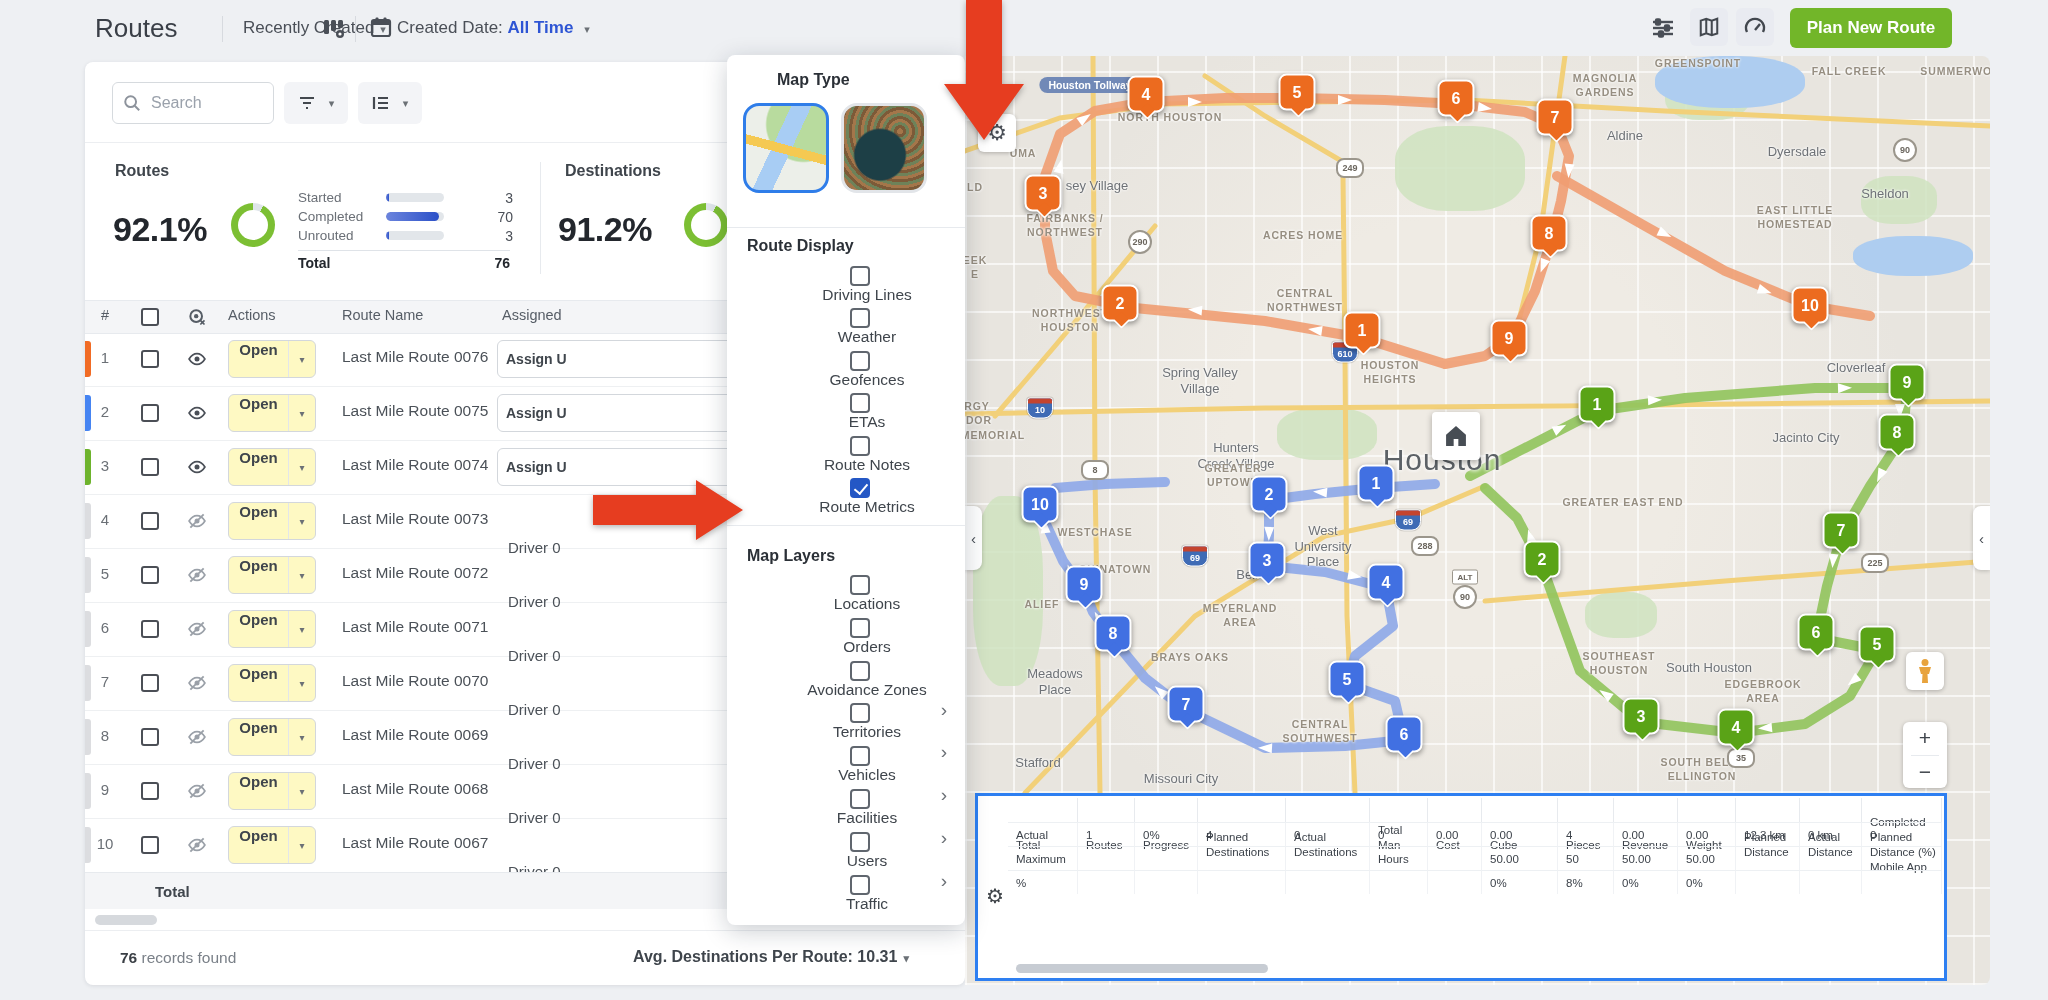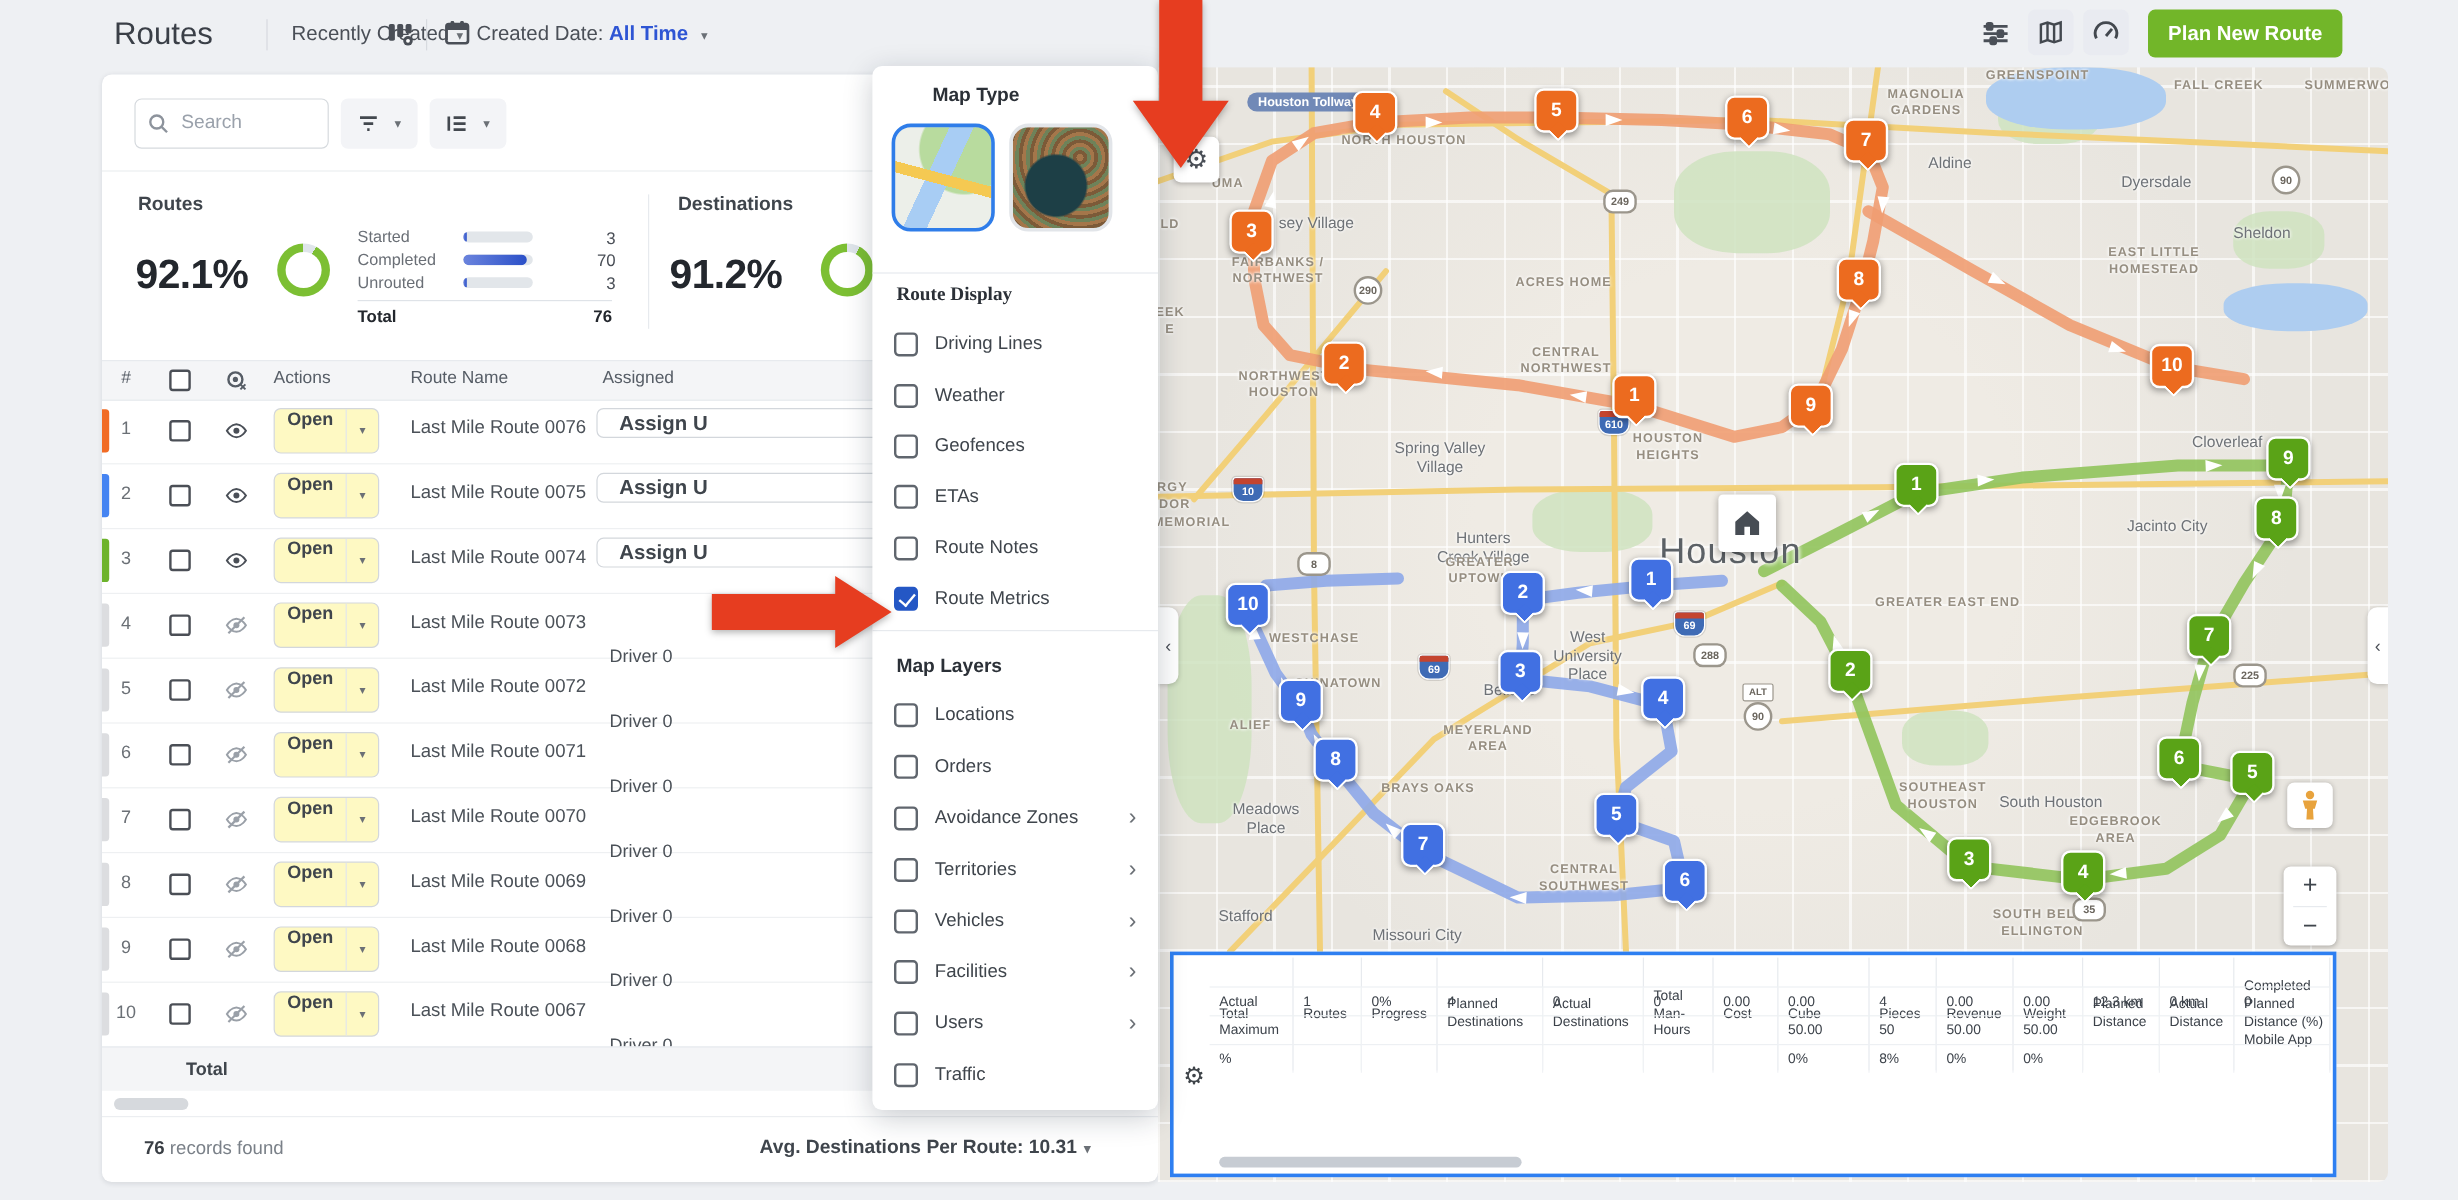--- a/index.html
+++ b/index.html
@@ -50,22 +50,22 @@
   .trow{position:absolute;left:0;width:100%;height:54px;border-bottom:1px solid #eef0f2;}
   .stripe{position:absolute;left:0;top:9px;width:6px;height:36px;border-radius:0 3px 3px 0;}
   .rnum{position:absolute;left:8px;top:17px;width:24px;text-align:center;font-size:15px;color:#6b7076;}
   .cb{position:absolute;width:18px;height:18px;border:2px solid #4b4f56;border-radius:3px;background:#fff;cursor:pointer;box-sizing:border-box;}
   .roweye{position:absolute;left:102px;top:17px;width:20px;height:20px;cursor:pointer;}
   .openbtn{position:absolute;left:143px;top:8px;width:88px;height:38px;border:1px solid #d3d7dc;border-radius:6px;background:#fef9c3;
            display:flex;align-items:flex-start;cursor:pointer;box-sizing:border-box;}
   .openbtn .ol{flex:1;text-align:center;font-size:15px;font-weight:600;color:#3f454c;}
   .openbtn .oc{width:26px;text-align:center;border-left:1px solid #e3e6ea;color:#6b7076;font-size:10px;align-self:stretch;display:flex;align-items:center;justify-content:center;}
   .rname{position:absolute;left:257px;top:16px;font-size:15.5px;color:#4b5158;}
-  .assignbtn{position:absolute;left:412px;top:8px;width:240px;height:25px;border:1px solid #d3d7dc;border-radius:6px;background:#fff;
-             font-size:17px;font-weight:600;color:#3f454c;display:flex;align-items:center;padding-left:18px;box-sizing:border-box;cursor:pointer;}
+  .assignbtn{position:absolute;left:412px;top:8px;width:240px;height:38px;border:1px solid #d3d7dc;border-radius:6px;background:#fff;
+             font-size:14px;font-weight:600;color:#3f454c;display:flex;align-items:center;padding-left:8px;box-sizing:border-box;cursor:pointer;}
   .drv{position:absolute;left:423px;top:16px;font-size:15px;color:#4b5158;margin-top:29px;}
   #trow-total{position:absolute;left:0;top:810px;width:100%;height:36px;background:#f4f5f7;border-top:1px solid #e7eaee;
               font-size:15px;font-weight:600;color:#3f454c;display:flex;align-items:center;}
   #trow-total span{margin-left:70px;}
   #hscroll{position:absolute;left:10px;top:853px;width:62px;height:10px;border-radius:6px;background:#d6d9dd;cursor:pointer;}
   #cfoot{position:absolute;left:0;top:868px;width:100%;height:55px;border-top:1px solid #eceef1;}
   #rec-found{position:absolute;left:35px;top:18px;font-size:15.5px;color:#7a8088;}
   #rec-found b{color:#3a3f45;font-weight:700;}
   #avg-dest{position:absolute;left:548px;top:17px;font-size:16px;font-weight:700;color:#3f454c;cursor:pointer;}
   
@@ -75,21 +75,21 @@
   .pdiv{position:absolute;left:0;width:100%;height:1px;background:#e7eaee;}
   .thumb{position:absolute;width:80px;height:84px;border-radius:16px;cursor:pointer;}
   #thumb-road{left:16px;top:48px;border:3px solid #2f7de9;
     background:linear-gradient(15deg,transparent 44%,#f5c952 44% 53%,transparent 53%),
                linear-gradient(115deg,transparent 38%,#a8cdf4 38% 55%,transparent 55%),
                radial-gradient(circle at 72% 22%,#b8db9e 0 42%,transparent 44%),#ecefe9;}
   #thumb-sat{left:114px;top:48px;border:3px solid #e2e5e9;
     background:radial-gradient(circle at 45% 58%,#1d3f46 0 38%,transparent 41%),
                repeating-radial-gradient(circle at 70% 30%,#a4764a 0 3px,#7c5a38 3px 6px,#6e8259 6px 9px);}
   .plist{position:absolute;left:0;width:100%;}
-  .pitem{height:42.4px;display:flex;align-items:center;padding-left:18px;cursor:pointer;}
+  .pitem{height:42.4px;display:flex;align-items:center;padding-left:28px;cursor:pointer;flex-direction:column;}
   .litem{height:42.8px;}
   .pcb{width:20px;height:20px;border:2px solid #60666e;border-radius:4px;background:#fff;box-sizing:border-box;position:relative;flex:0 0 auto;}
   .pcb.on{background:#2457c5;border-color:#2457c5;}
   .pcb.on::after{content:'';position:absolute;left:5px;top:1px;width:6px;height:11px;border:solid #fff;border-width:0 2.5px 2.5px 0;transform:rotate(40deg);}
   .plab{margin-left:14px;font-size:15.5px;color:#3f454c;}
   .pchev{margin-left:auto;margin-right:18px;color:#6b7076;font-size:19px;}
   
   #map-card{position:absolute;left:965px;top:56px;width:1025px;height:929px;border-radius:0 8px 8px 0;overflow:hidden;
             background:
               repeating-linear-gradient(0deg,rgba(255,255,255,.65) 0 2px,transparent 2px 48px),
@@ -449,21 +449,21 @@
     <div id="rec-found"><b>76</b><span> records found</span></div>
     <div id="avg-dest"><span>Avg. Destinations Per Route: 10.31</span><span class="caret">▾</span></div>
   </div>
 </div>
 
 <div id="popup">
   <div class="ptitle" style="top:16px;margin-left:30px;">Map Type</div>
   <div class="thumb" id="thumb-road"></div>
   <div class="thumb" id="thumb-sat"></div>
   <div class="pdiv" style="top:172px;"></div>
-  <div class="ptitle" style="top:182px;font-family:Liberation Serif, serif;">Route Display</div>
+  <div class="ptitle" style="top:182px;">Route Display</div>
   <div class="plist" id="rd-list" style="top:211px;">
       <div class="pitem">
         <span class="pcb"></span>
         <span class="plab">Driving Lines</span>
       </div>
       <div class="pitem">
         <span class="pcb"></span>
         <span class="plab">Weather</span>
       </div>
       <div class="pitem">

